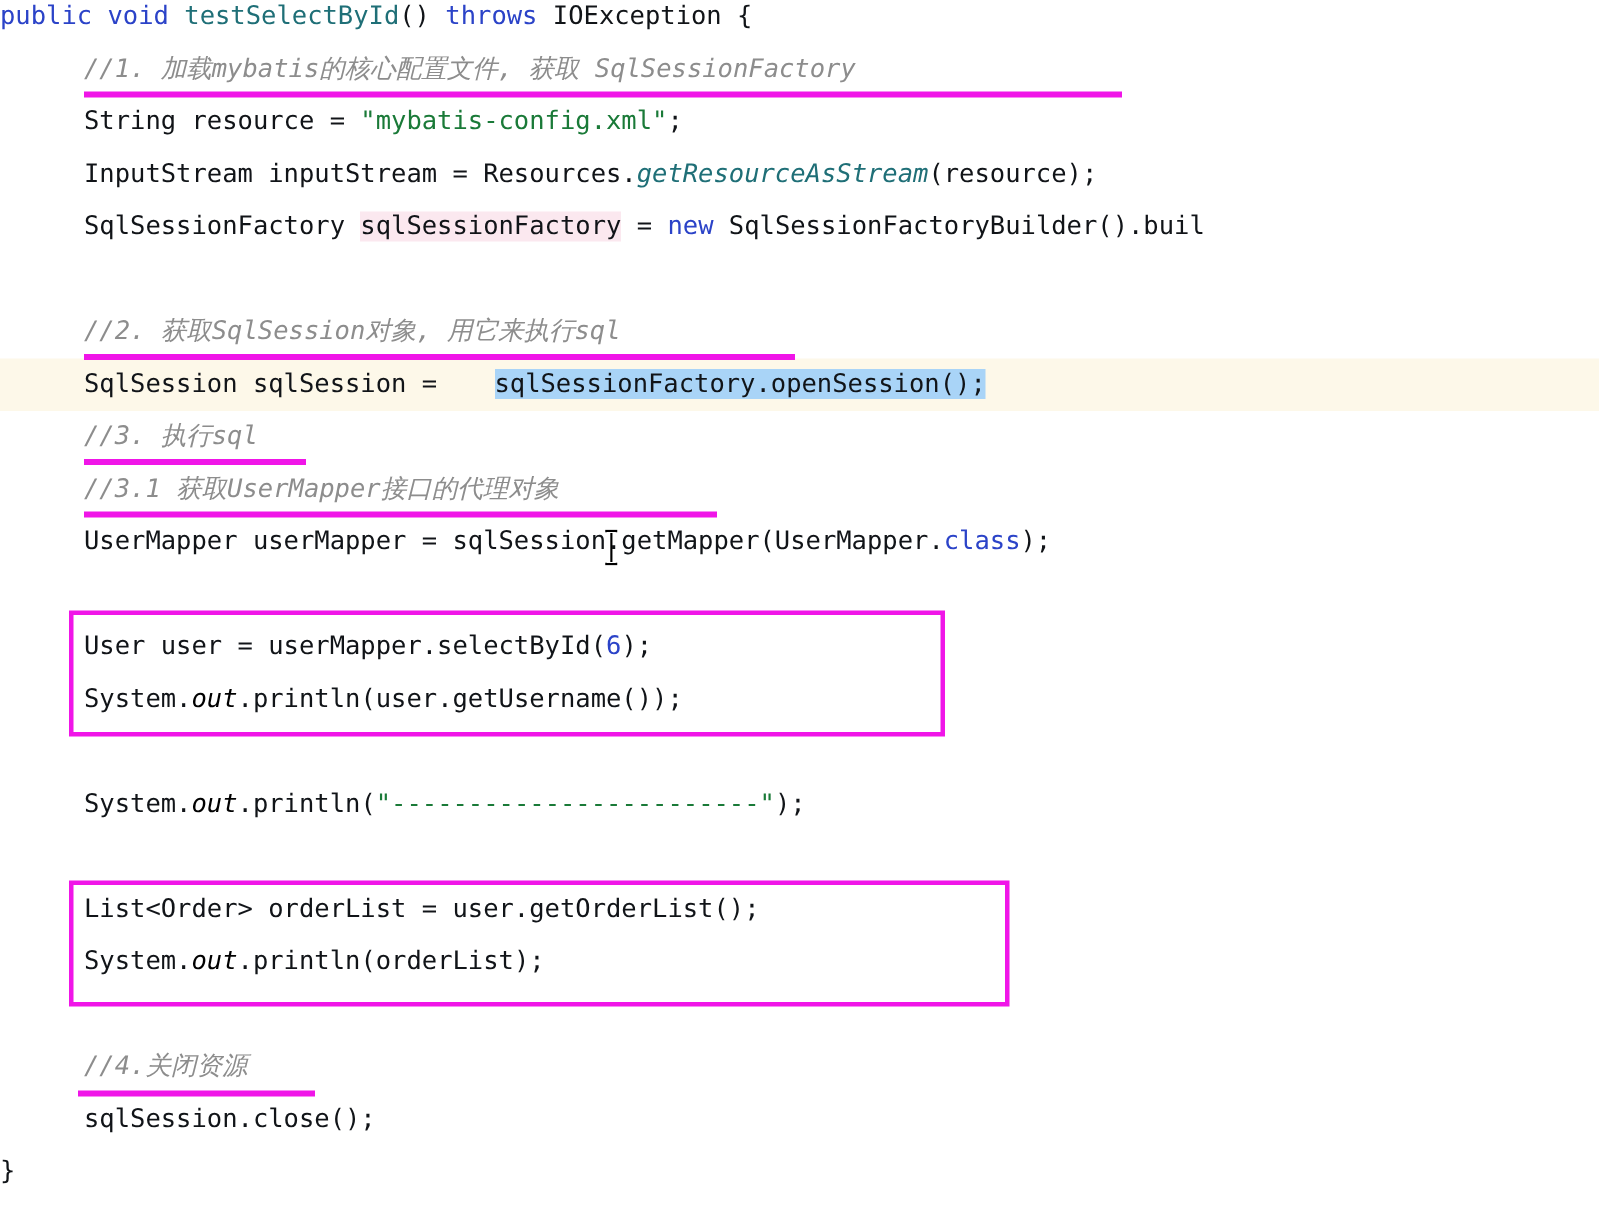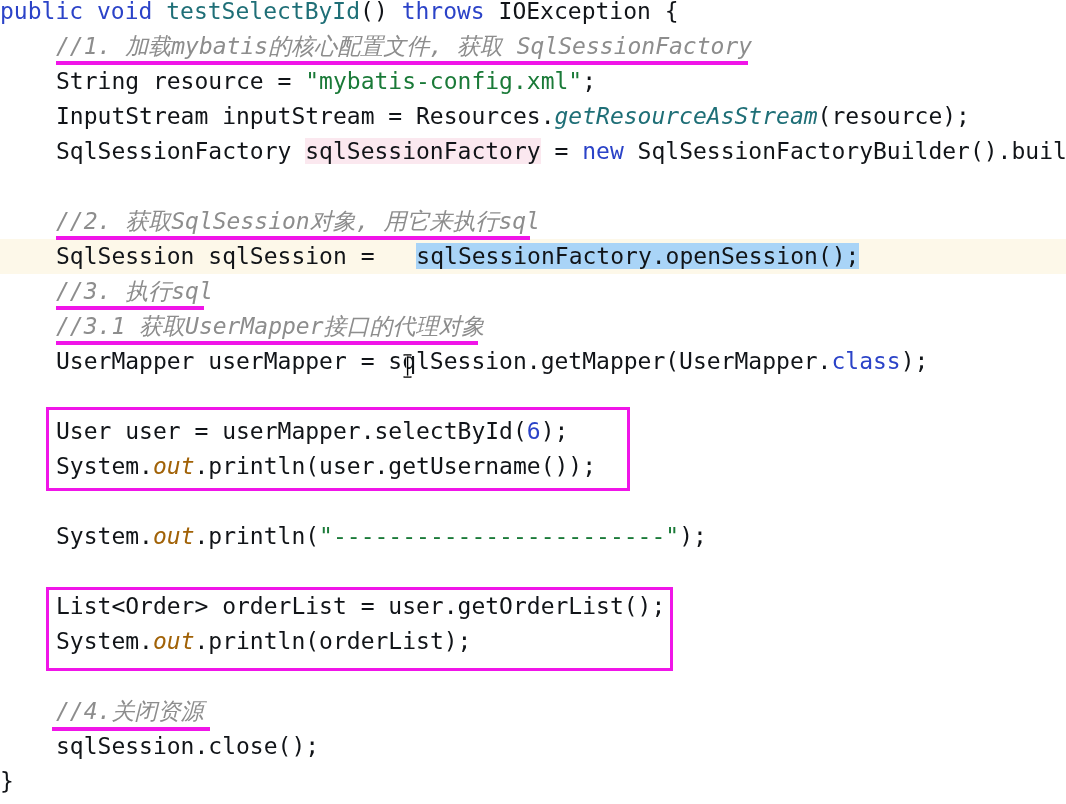--- a/index.html
+++ b/index.html
@@ -12,21 +12,21 @@
     height: 804px;
     overflow: hidden;
     font-family: "DejaVu Sans Mono", "Liberation Mono", monospace;
   }
 
   #editor {
     position: relative;
     width: 992px;
     height: 804px;
     background: #ffffff;
-    font-size: 23px;
+    font-size: 17px;
     line-height: 35px;
     letter-spacing: 0px;
     white-space: pre;
     color: #111418;
   }
 
   
   .line {
     position: absolute;
     left: 0;
@@ -53,21 +53,21 @@
     z-index: 1;
   }
 
   
   .kw        { color: #2b43c8; }
   .plain     { color: #111418; }
   .mname     { color: #1f6f77; }
   .mname-i   { color: #1f6f77; font-style: italic; }
   .str       { color: #1a7a38; }
   .num       { color: #2b43c8; }
-  .field-i   { color: #a16207; font-style: italic; }
+  .field-i   { color: #000000; font-style: italic; }
   .cmt       { color: #8d8d8d; font-style: italic; }
 
   
   .hl-pink   { background: #fbe8ef; }
   .hl-sel    { background: #a9d4f7; margin-left: 28px; }
 
   
   .uline {
     position: absolute;
     height: 4px;

